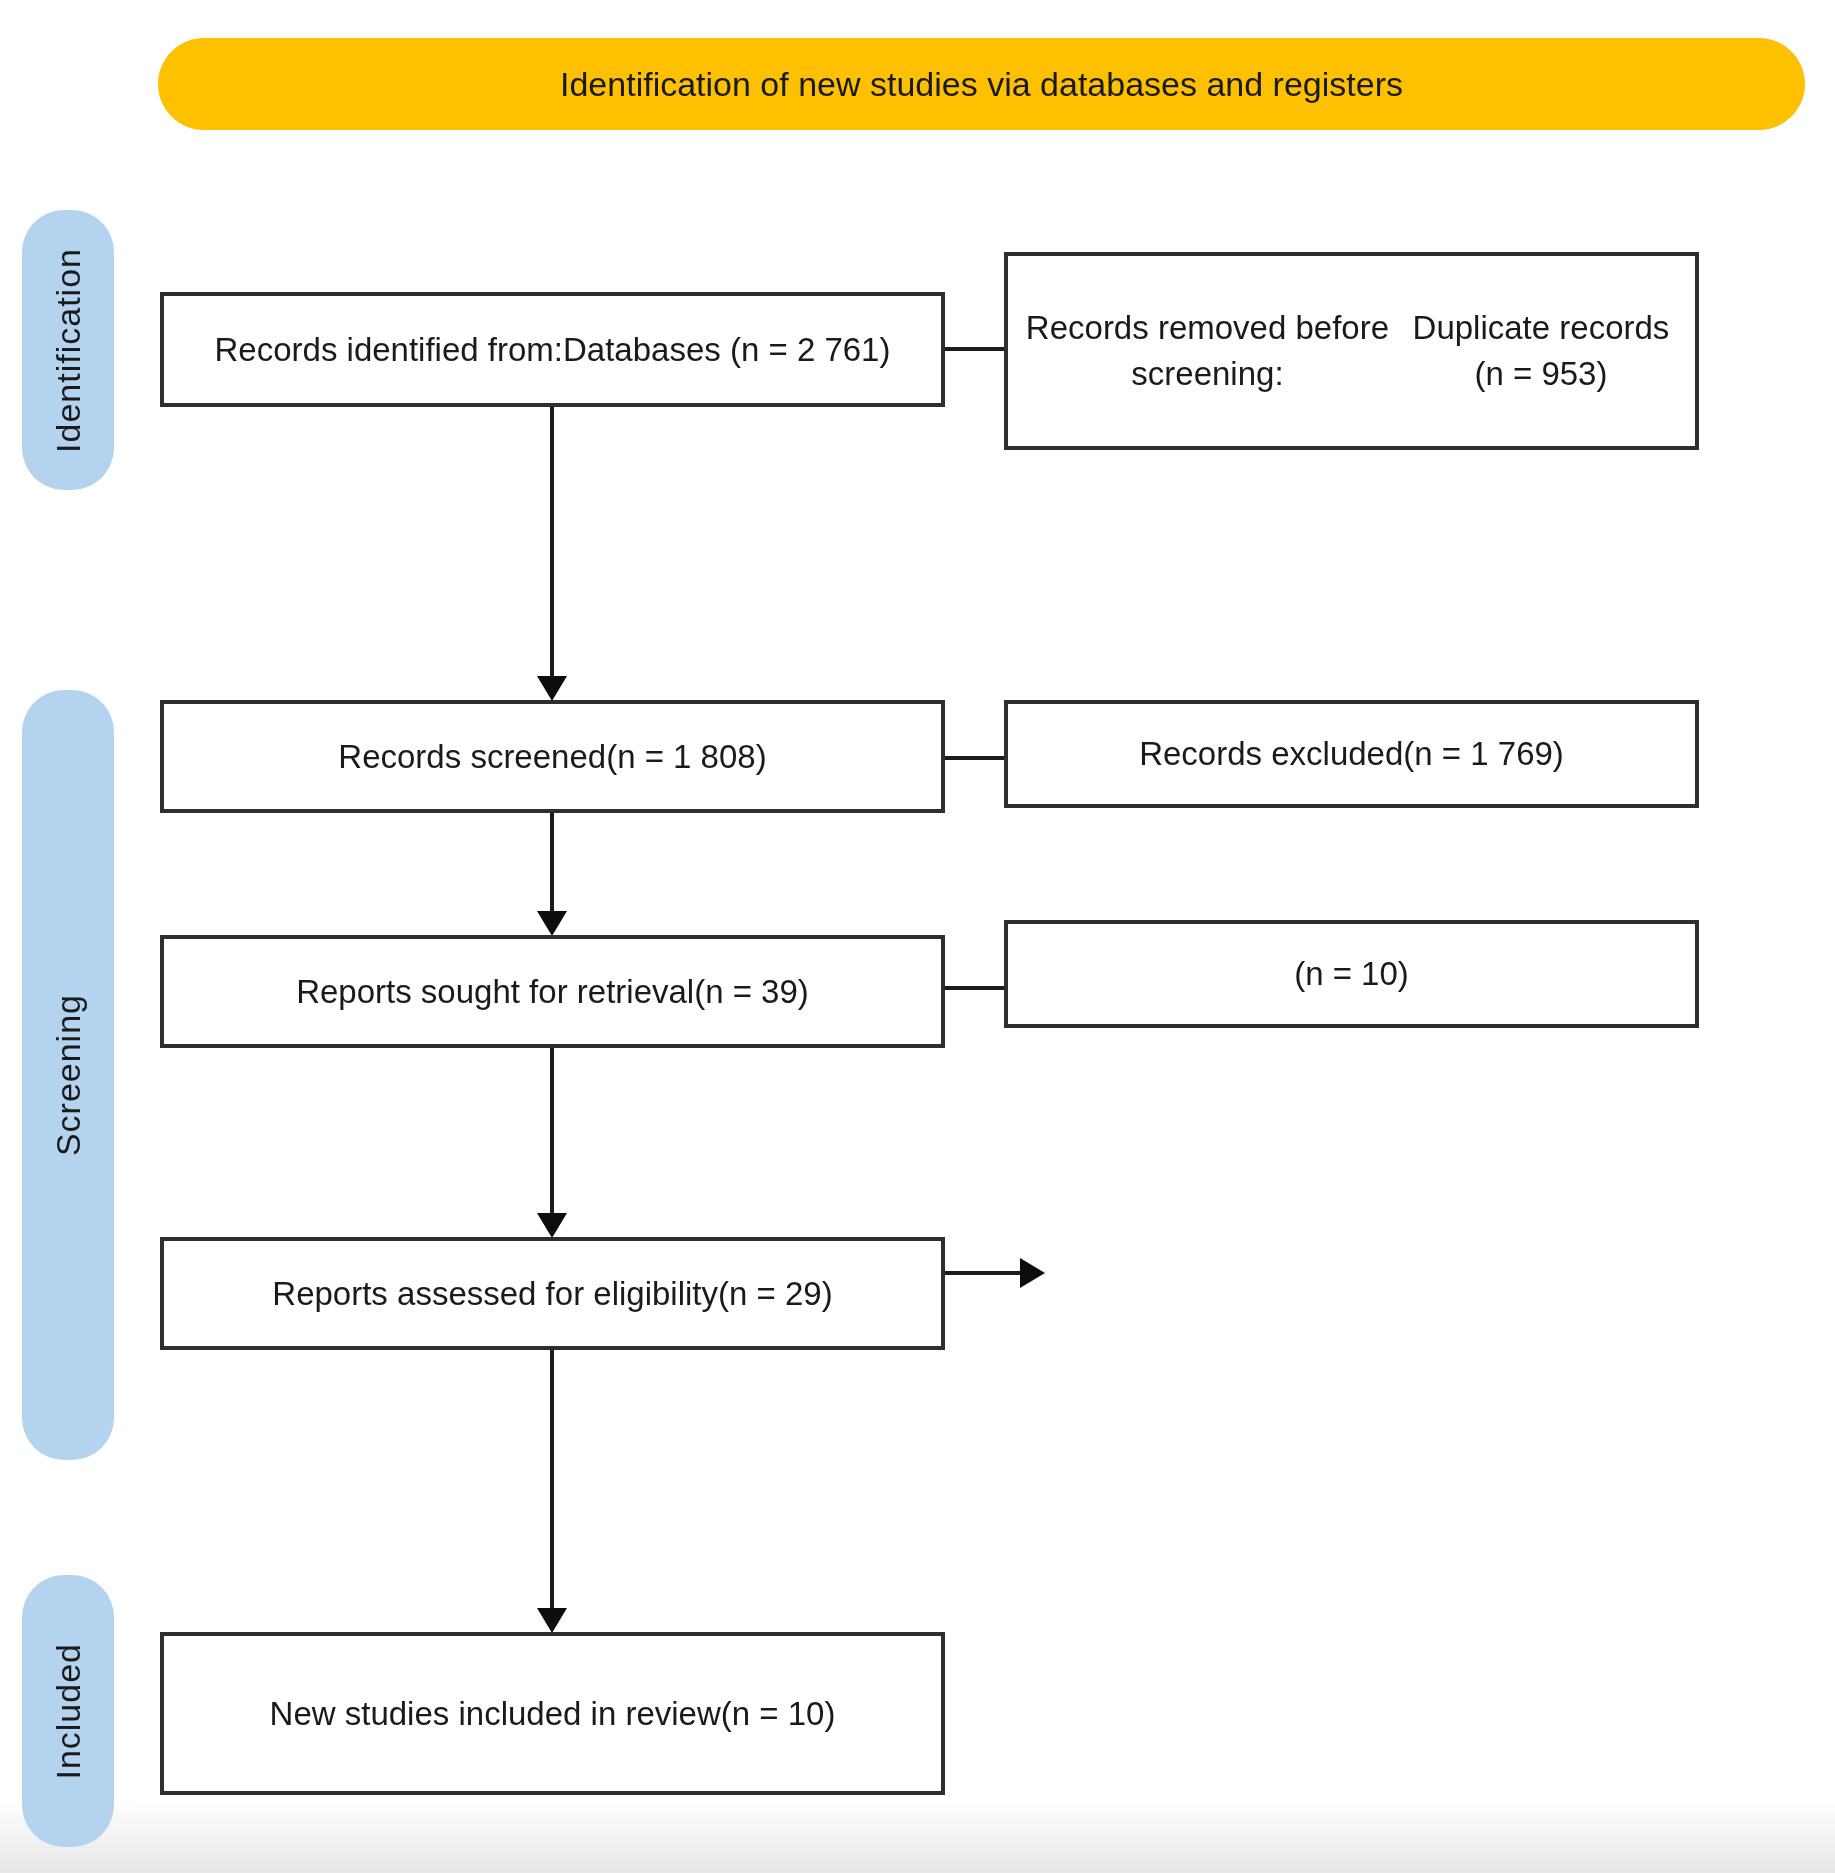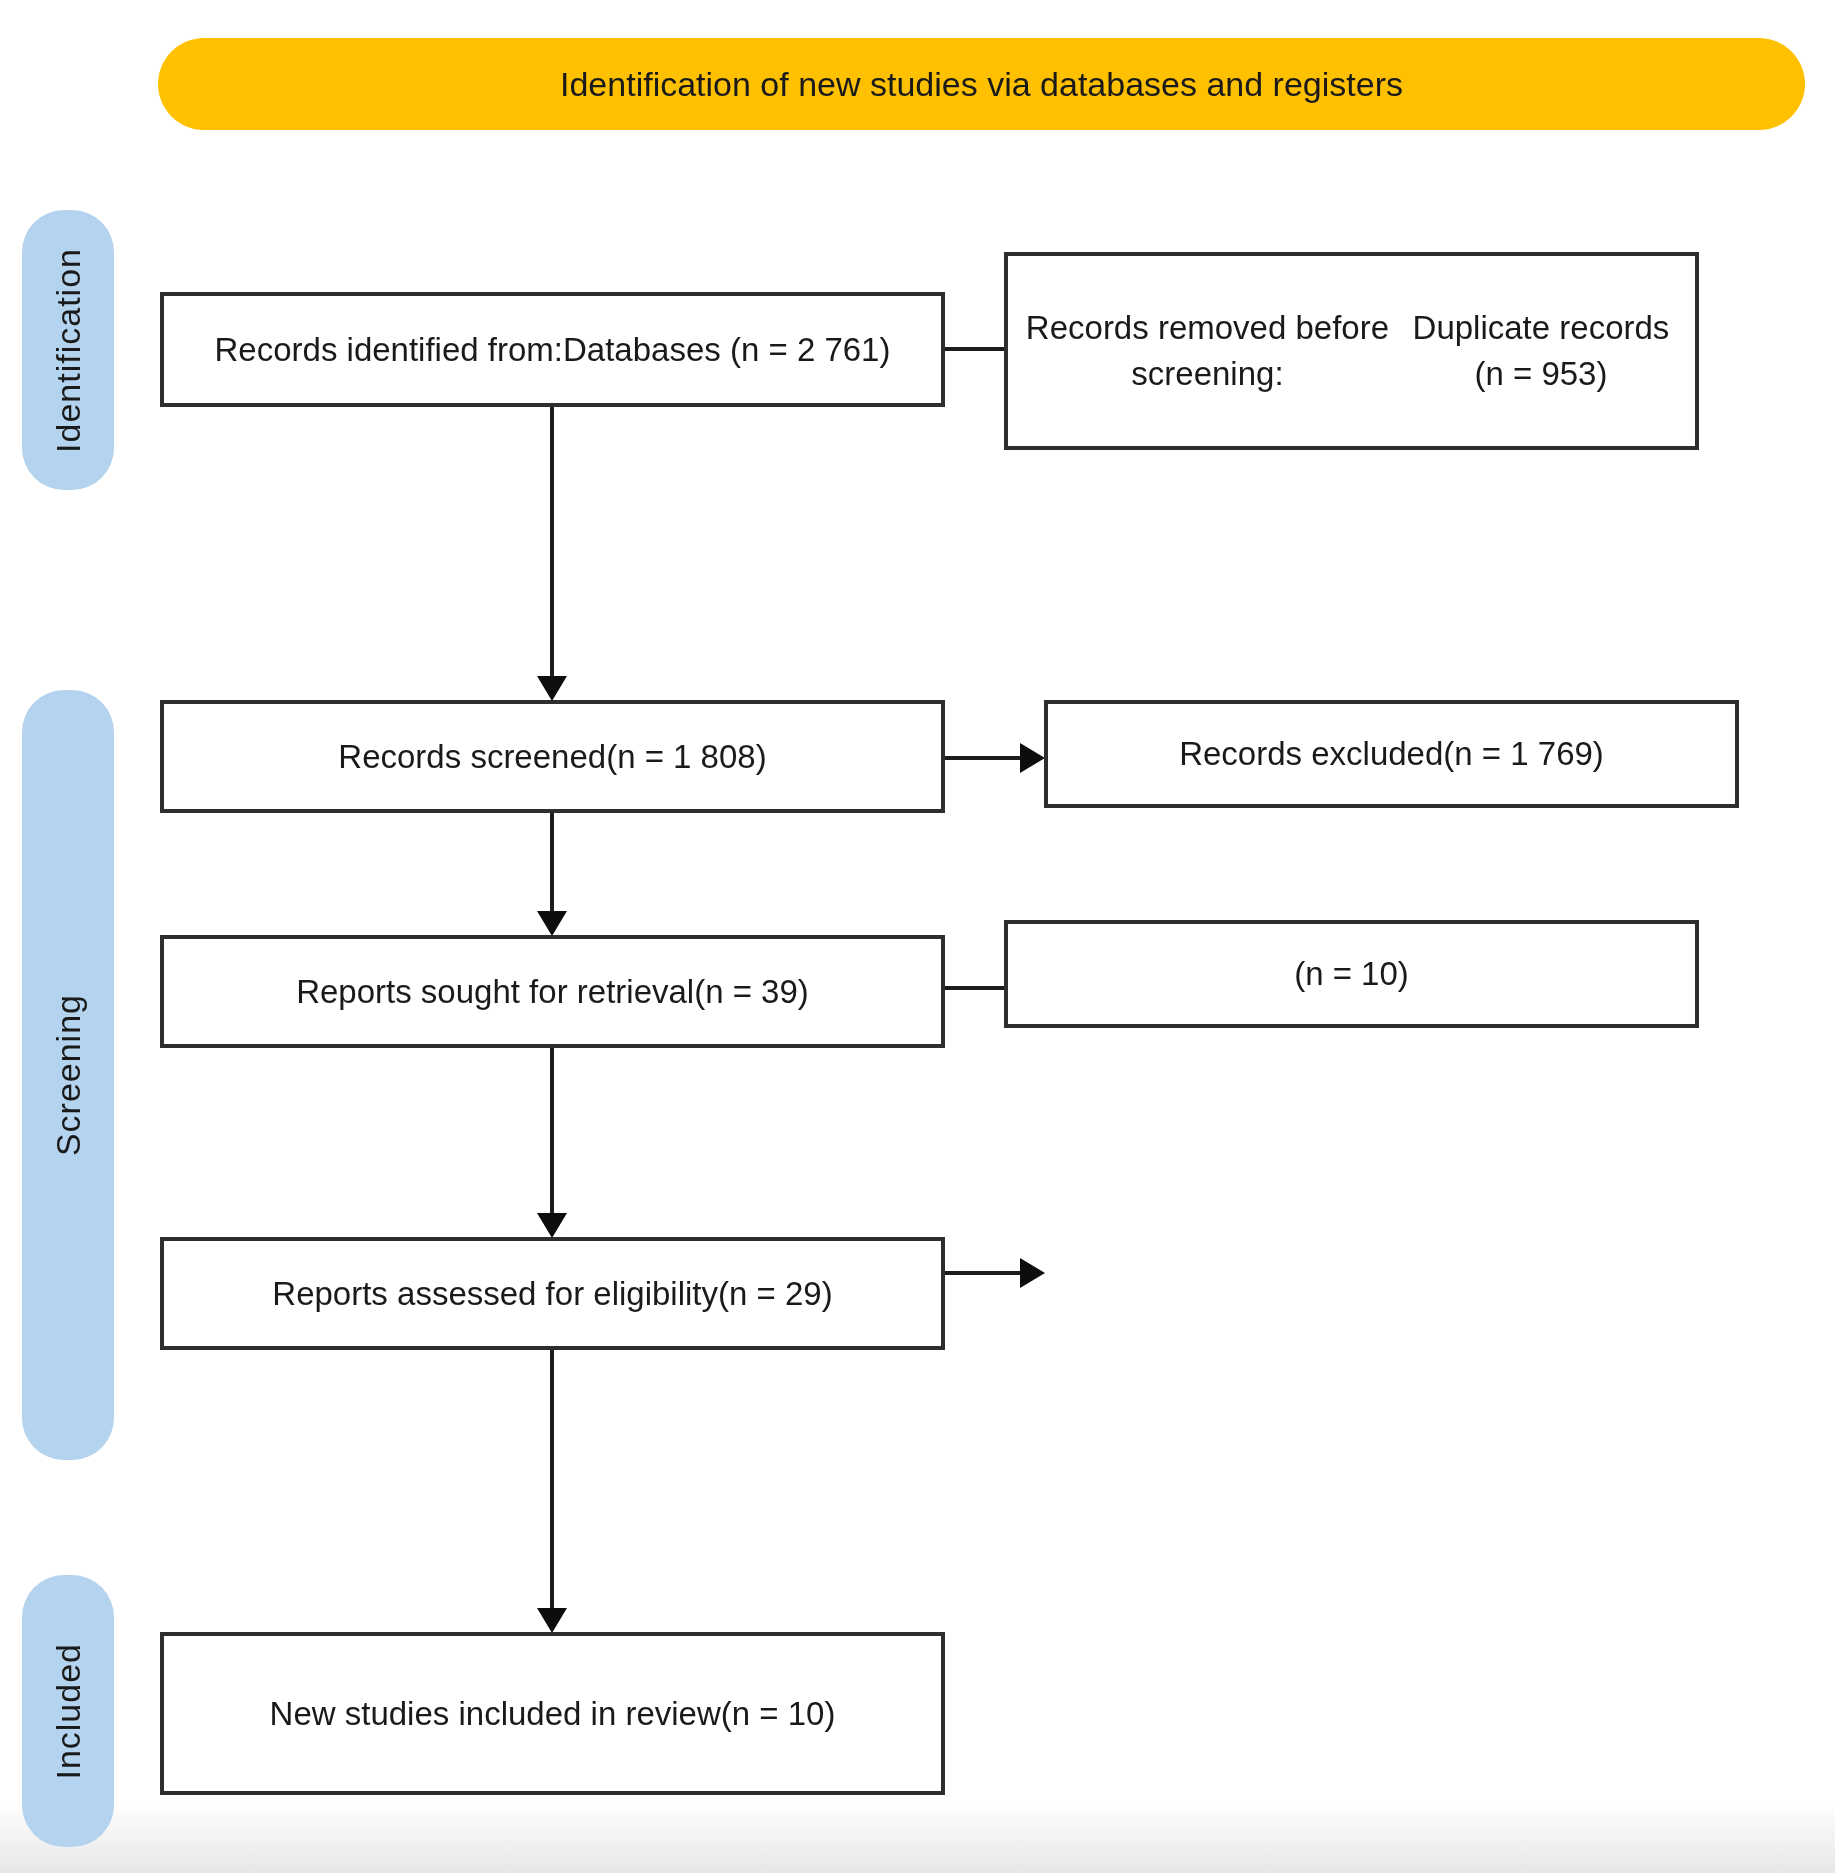--- a/index.html
+++ b/index.html
@@ -135,21 +135,21 @@
   <div class="node col-left" style="top:1632px; height:163px;">
     <div>New studies included in review</div>
     <div>(n = 10)</div>
   </div>
 
   <div class="node col-right" style="top:252px; height:198px;">
     <div>Records removed before screening:</div>
     <div>Duplicate records (n = 953)</div>
   </div>
 
-  <div class="node col-right" style="top:700px; height:108px;margin-left:40px;">
+  <div class="node col-right" style="top:700px; height:108px;">
     <div>Records excluded</div>
     <div>(n = 1 769)</div>
   </div>
 
   <div class="node col-right" style="top:920px; height:108px;">
     <div>(n = 10)</div>
   </div>
 
 
   <div class="line" style="left:550px; top:407px; width:4px; height:273px;"></div>

